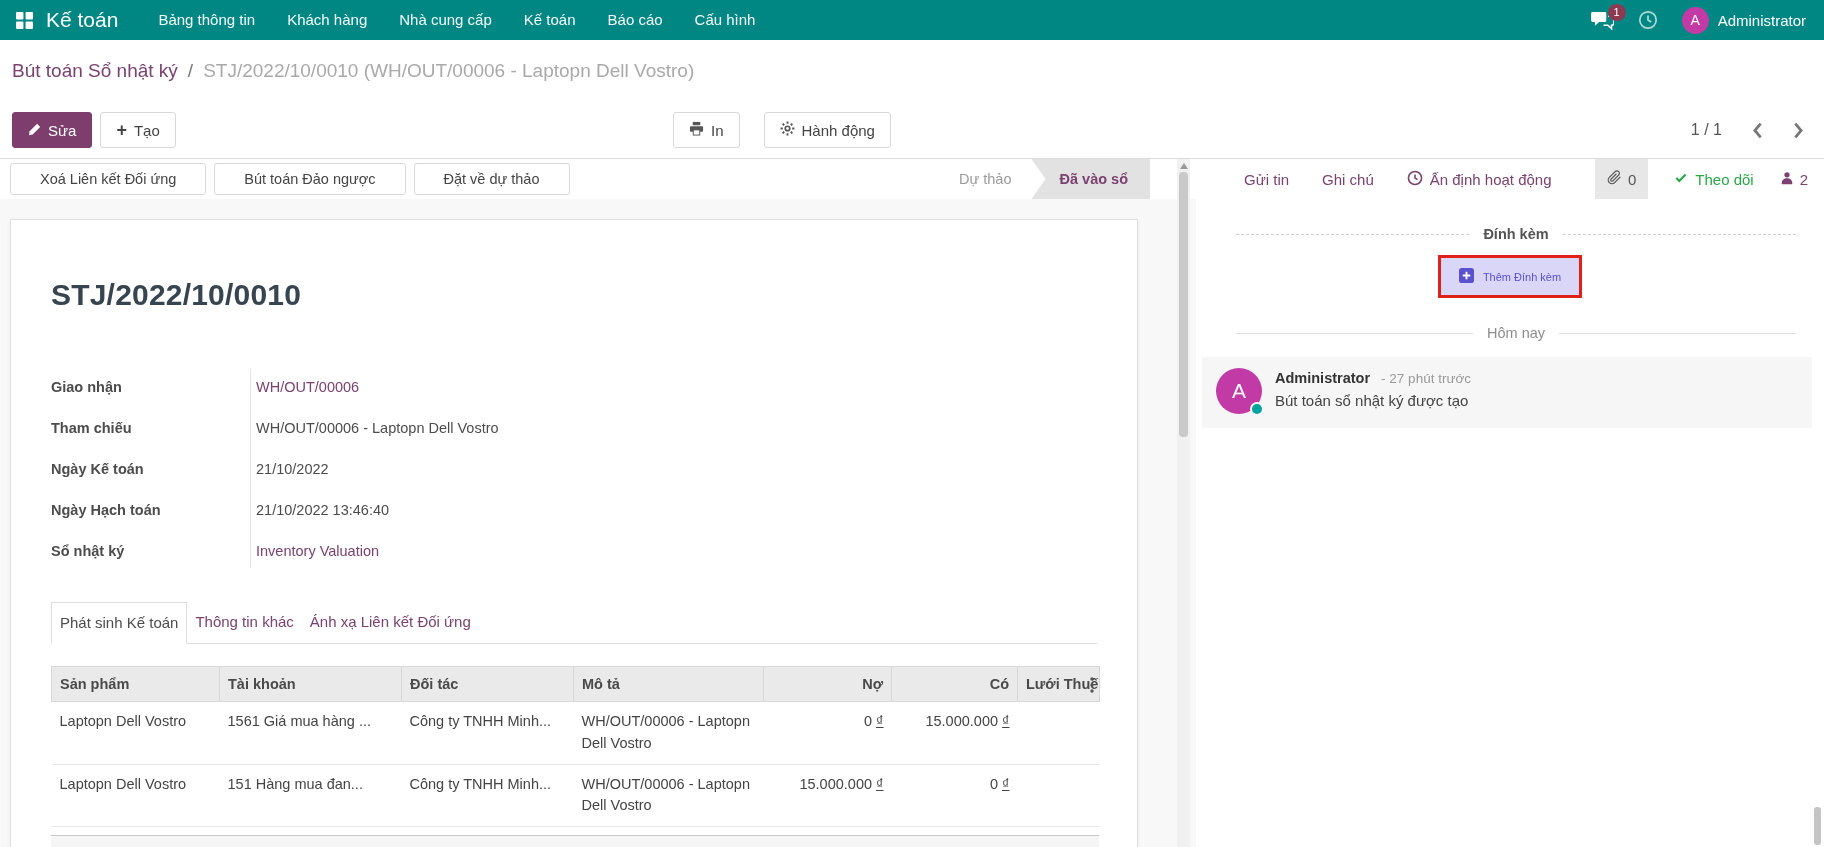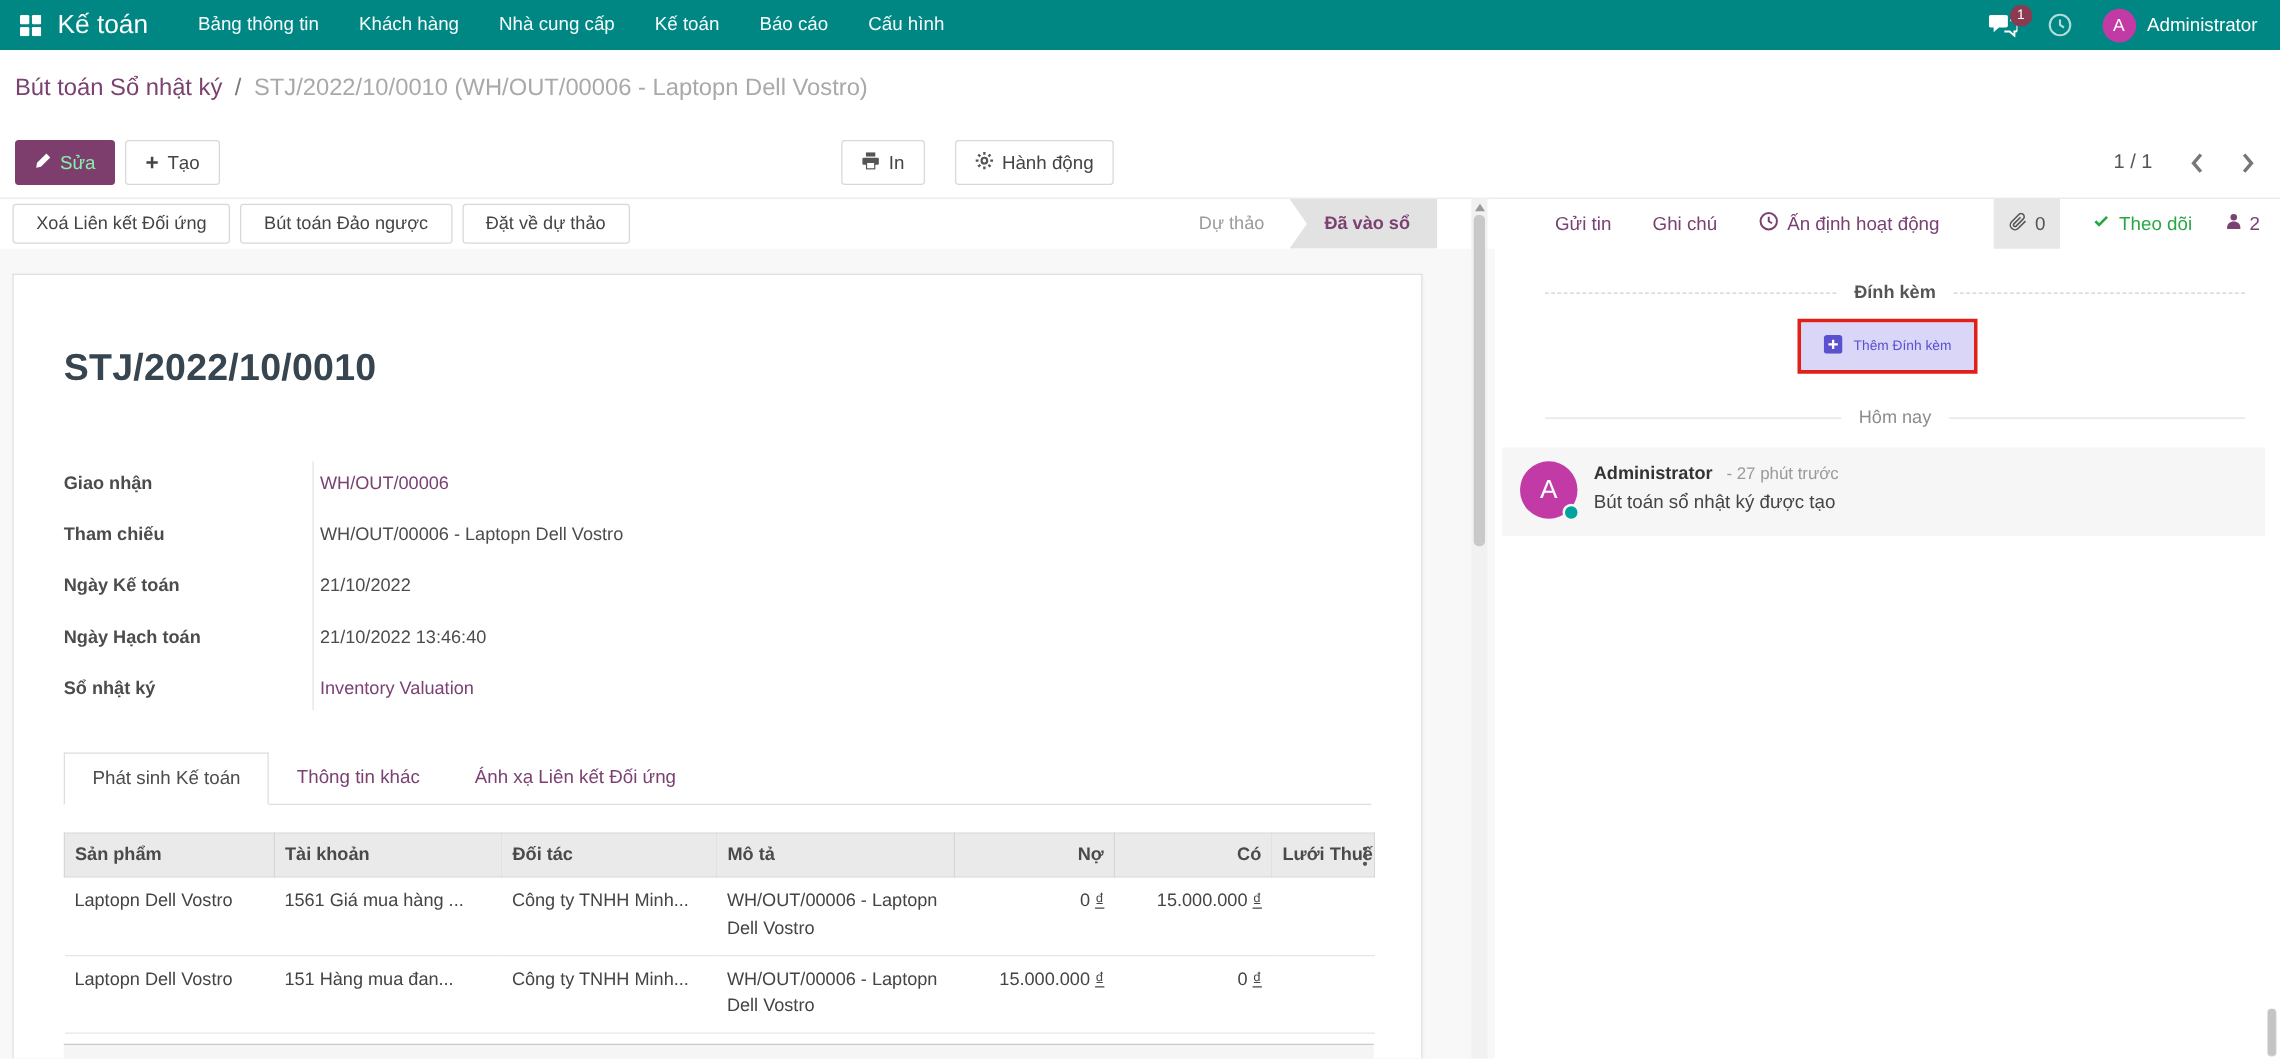--- a/index.html
+++ b/index.html
@@ -30,54 +30,54 @@
 
   
   .bc-row { height: 62px; display: flex; align-items: center; padding-left: 12px; font-size: 19px; background: #fff; }
   .bc-link { color: var(--link); cursor: pointer; }
   .bc-sep { color: #777; margin: 0 10px; }
   .bc-current { color: #a9a9a9; }
 
   
   .cp-row { height: 56px; position: relative; display: flex; align-items: center; padding-left: 12px; gap: 8px; background: #fff; }
   .btn { height: 36px; padding: 0 15px; font-size: 15px; font-family: inherit; border: 1px solid #d8d8d8; border-radius: 3px; background: #fff; color: #444; display: inline-flex; align-items: center; gap: 7px; cursor: pointer; white-space: nowrap; }
-  .btn-primary { background: var(--purple); border-color: var(--purple); color: #86efac; text-align: center; }
+  .btn-primary { background: var(--purple); border-color: var(--purple); color: #ffffff; text-align: center; }
   .plus-glyph { font-size: 18px; font-weight: bold; line-height: 1; }
   .cp-center { position: absolute; left: 673px; top: 10px; display: flex; gap: 24px; }
   .pager { margin-left: auto; margin-right: 20px; display: flex; align-items: center; gap: 30px; }
   .pager-value { font-size: 16px; color: #555; }
   .pager-btn { display: flex; cursor: pointer; }
 
   .hr-divider { height: 1px; background: #dcdcdc; }
 
   
   .main { display: flex; height: calc(847px - 159px); }
   .form-area { width: 1196px; position: relative; display: flex; flex-direction: column; background: #f8f8f8; }
 
   .statusbar { height: 40px; background: #fff; display: flex; align-items: center; padding-left: 10px; gap: 8px; }
-  .sb-btn { height: 32px; padding: 0 18px; font-size: 14.5px; }
+  .sb-btn { height: 32px; padding: 0 29px; font-size: 14.5px; }
   .states { margin-left: auto; margin-right: 46px; display: flex; align-items: stretch; height: 40px; }
   .state { display: flex; align-items: center; font-size: 14.5px; cursor: pointer; }
   .state-draft { color: #9b9b9b; padding: 0 20px; }
   .state-posted { background: #e2e2e2; color: var(--link); font-weight: bold; padding: 0 22px 0 28px; clip-path: polygon(0 0, 100% 0, 100% 100%, 0 100%, 14px 50%); }
 
   .content-bg { flex: 1; overflow: hidden; padding: 20px 0 0 10px; }
   .sheet { width: 1128px; height: 100%; background: #fff; border: 1px solid #e0e0e0; border-bottom: none; box-shadow: 0 1px 4px rgba(0,0,0,.05); padding: 58px 40px 0 40px; }
 
   .doc-title { font-size: 30px; font-weight: bold; color: #36454f; letter-spacing: .2px; }
 
   .fields { margin-top: 54px; position: relative; width: 680px; }
   .fields::before { content: ""; position: absolute; left: 199px; top: 3px; bottom: 3px; width: 1px; background: #e4e4e4; }
   .frow { display: flex; align-items: center; height: 41px; }
   .flabel { width: 199px; font-weight: bold; font-size: 14.5px; color: #4c4c4c; }
   .fvalue { padding-left: 6px; font-size: 14.5px; color: #4c4c4c; }
   .fvalue.link { color: var(--link); cursor: pointer; }
 
   .tabs { margin-top: 30px; display: flex; border-bottom: 1px solid #dedede; }
-  .tab { padding: 11px 22px 12px; font-size: 15px; color: var(--link); cursor: pointer; position: relative; top: 1px; white-space: nowrap; }
+  .tab { padding: 11px 8px 12px; font-size: 15px; color: var(--link); cursor: pointer; position: relative; top: 1px; white-space: nowrap; }
   .tab.active { background: #fff; border: 1px solid #dedede; border-bottom: 1px solid #fff; color: #4c4c4c; }
 
   table.lines { margin-top: 22px; width: 1048px; border-collapse: collapse; table-layout: fixed; font-size: 14.5px; }
   .lines th { background: #eaeaea; border: 1px solid #d7d7d7; text-align: left; font-weight: bold; color: #4a4a4a; padding: 9px 8px; white-space: nowrap; overflow: hidden; }
   .lines th.num, .lines td.num { text-align: right; }
   .lines th.last { position: relative; padding-right: 16px; }
   .kebab { position: absolute; right: 5px; top: 10px; cursor: pointer; }
   .lines td { padding: 9px 8px; vertical-align: top; color: #444; line-height: 1.5; border-bottom: 1px solid #e7e7e7; margin-left: 44px; }
   .lines td.clip { white-space: nowrap; overflow: hidden; }
   .lines tbody tr { cursor: pointer; background: #fff; }

